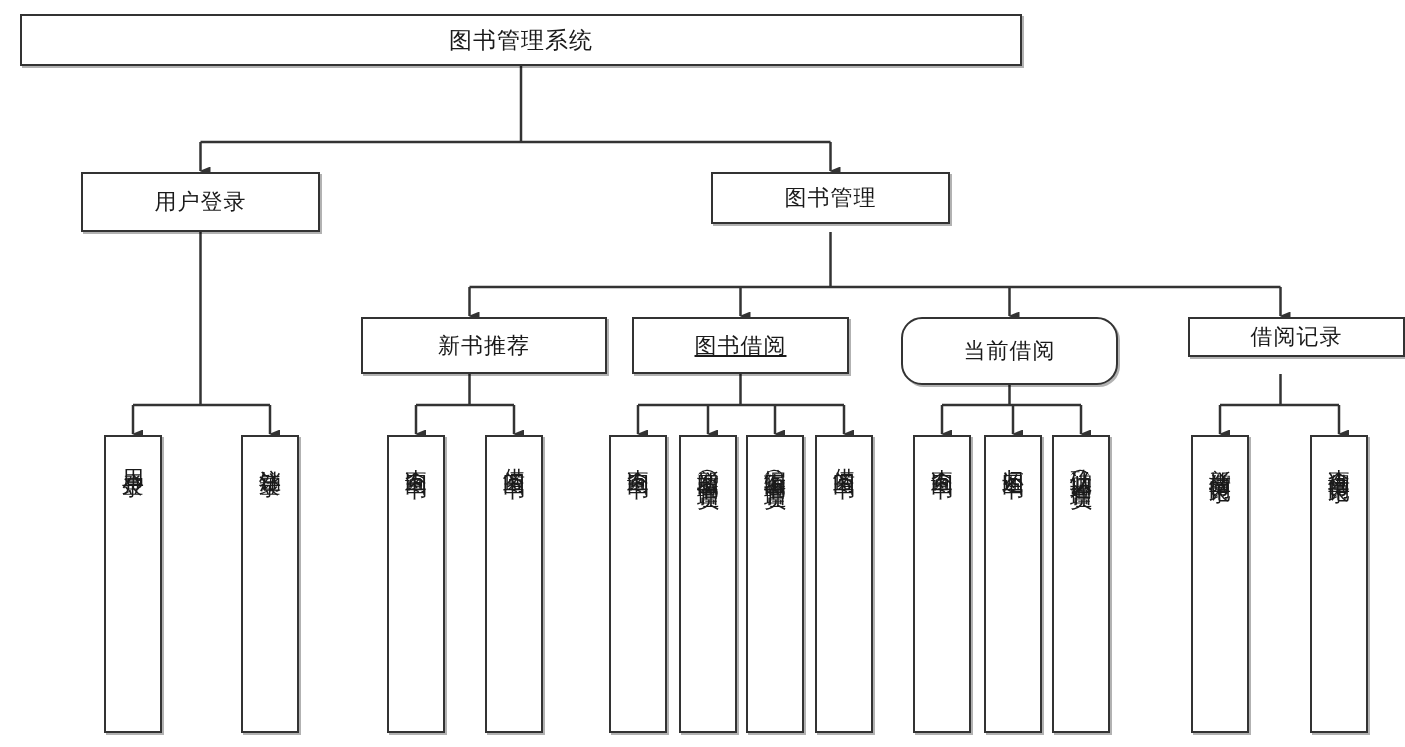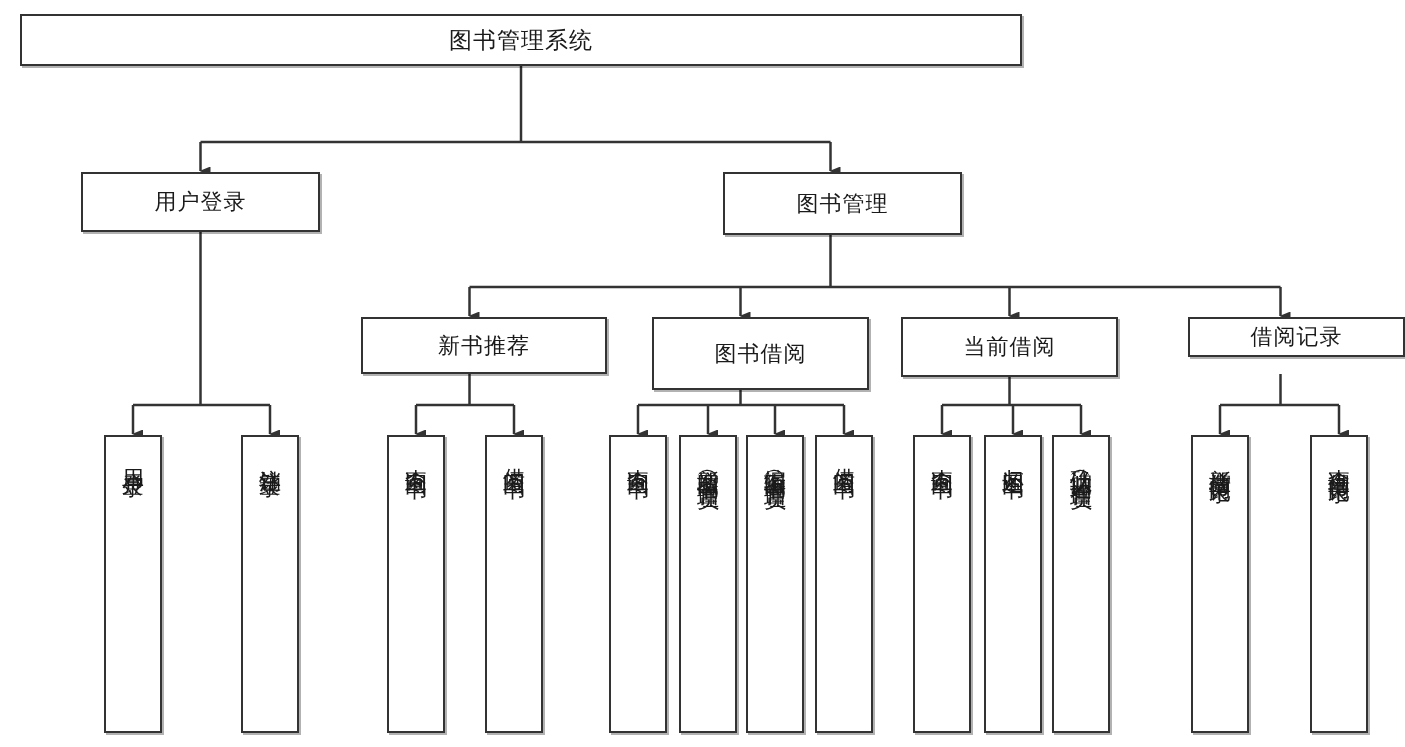--- a/index.html
+++ b/index.html
@@ -114,30 +114,30 @@
       </g>
   </svg>
 
   <div id="node-layer">
       <div class="node root" style="left: 20px; top: 14px; width: 1002px; height: 52px;">
         <div class="node-label">图书管理系统</div>
       </div>
       <div class="node" style="left: 81px; top: 172px; width: 239px; height: 60px;">
         <div class="node-label">用户登录</div>
       </div>
-      <div class="node" style="left: 711px; top: 172px; width: 239px; height: 63px; margin-left: 12px;">
+      <div class="node" style="left: 711px; top: 172px; width: 239px; height: 52px;">
         <div class="node-label">图书管理</div>
       </div>
       <div class="node" style="left: 361px; top: 317px; width: 246px; height: 57px;">
         <div class="node-label">新书推荐</div>
       </div>
-      <div class="node" style="left: 652px; top: 317px; width: 217px; height: 73px;">
+      <div class="node" style="left: 632px; top: 317px; width: 217px; height: 57px; text-decoration: underline;">
         <div class="node-label">图书借阅</div>
       </div>
-      <div class="node" style="left: 901px; top: 317px; width: 217px; height: 60px;">
+      <div class="node" style="left: 901px; top: 317px; width: 217px; height: 68px; border-radius: 21px;">
         <div class="node-label">当前借阅</div>
       </div>
       <div class="node" style="left: 1188px; top: 317px; width: 217px; height: 40px;">
         <div class="node-label">借阅记录</div>
       </div>
       <div class="node vertical" style="left: 104px; top: 435px; width: 58px; height: 298px;">
         <div class="node-label">用户登录</div>
       </div>
       <div class="node vertical" style="left: 241px; top: 435px; width: 58px; height: 298px;">
         <div class="node-label">注销登录</div>

